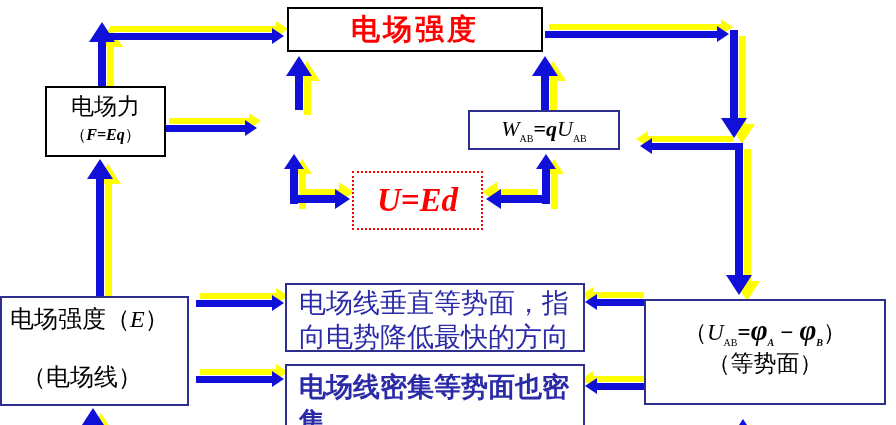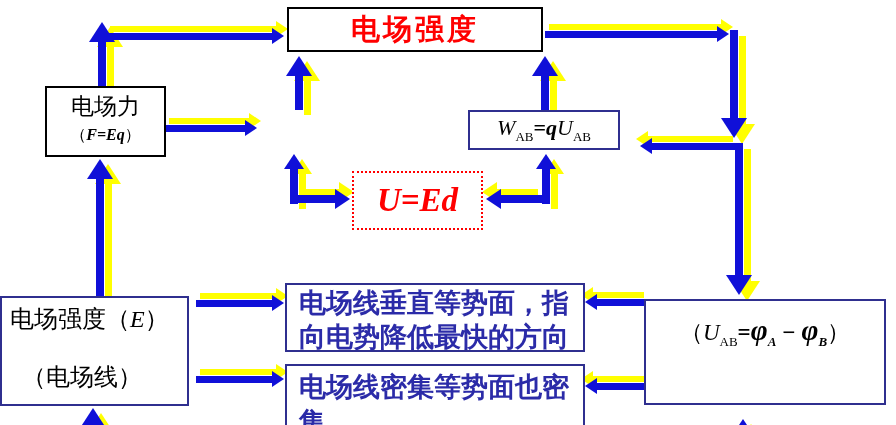--- a/index.html
+++ b/index.html
@@ -14,26 +14,26 @@
   #box-work{left:287px;top:7px;width:256px;height:45px;display:flex;align-items:center;justify-content:center;
             color:#ff0000;font-weight:bold;font-size:29px;letter-spacing:3px;}
   #box-force{left:45px;top:86px;width:121px;height:71px;text-align:center;font-size:23px;color:#000;padding-top:3px;}
   #box-force .l2{font-size:16px;margin-top:3px;}
   .ital{font-style:italic;}
   .bold{font-weight:bold;}
   #box-weqd{left:262px;top:110px;width:131px;height:42px;display:flex;align-items:center;justify-content:center;
             font-weight:bold;font-size:25px;color:#000;}
   #box-wab{left:468px;top:110px;width:152px;height:40px;display:flex;align-items:center;justify-content:center;
            font-size:22px;color:#000;}
-  .sub{font-size:13px;vertical-align:-6px;letter-spacing:0;}
+  .sub{font-size:10px;vertical-align:-6px;letter-spacing:0;}
   #box-ued{left:352px;top:171px;width:131px;height:59px;display:flex;align-items:center;justify-content:center;
            border:2px dotted #ff0000;color:#ff0000;font-weight:bold;font-style:italic;font-size:33px;}
   #box-strength{left:0px;top:296px;width:189px;height:110px;font-size:24px;color:#000;padding:5px 0 0 8px;}
   #box-strength .l2{margin-top:26px;padding-left:12px;}
-  #box-perp{left:285px;top:283px;width:300px;height:69px;color:#2b2ba8;font-weight:700;
+  #box-perp{left:285px;top:283px;width:300px;height:69px;color:#2b2ba8;font-weight:400;
             font-size:27px;line-height:34px;padding:1px 0 0 12px;}
   #box-density{left:285px;top:364px;width:300px;height:75px;color:#2b2ba8;font-weight:600;
                font-size:27px;line-height:35px;padding:4px 0 0 12px;}
   #box-potential{left:644px;top:299px;width:242px;height:106px;text-align:center;color:#000;padding-top:4px;}
   #box-potential .l1{font-size:25px;letter-spacing:2px;}
   #box-potential .l2{font-size:23px;margin-top:9px;}
   #box-potential .l3{font-size:23px;margin-top:0px;}
   .phi{font-style:italic;font-weight:bold;font-size:29px;}
   .minus{font-weight:bold;margin:0 6px;}
 </style>
@@ -189,15 +189,16 @@
     <div>向电势降低最快的方向</div>
   </div>
 
   <div class="box navy-border" id="box-density">
     <div>电场线密集等势面也密</div>
     <div>集</div>
   </div>
 
   <div class="box navy-border" id="box-potential">
     <div class="l2"><span>（</span><span class="ital">U</span><span class="sub">AB</span><span class="bold">=</span><span class="phi">φ</span><span class="sub ital bold">A</span><span class="minus">−</span><span class="phi">φ</span><span class="sub ital bold">B</span><span>）</span></div>
+    <div class="l3">（等势面）</div>
   </div>
 
 </div>
 
 </body></html>

